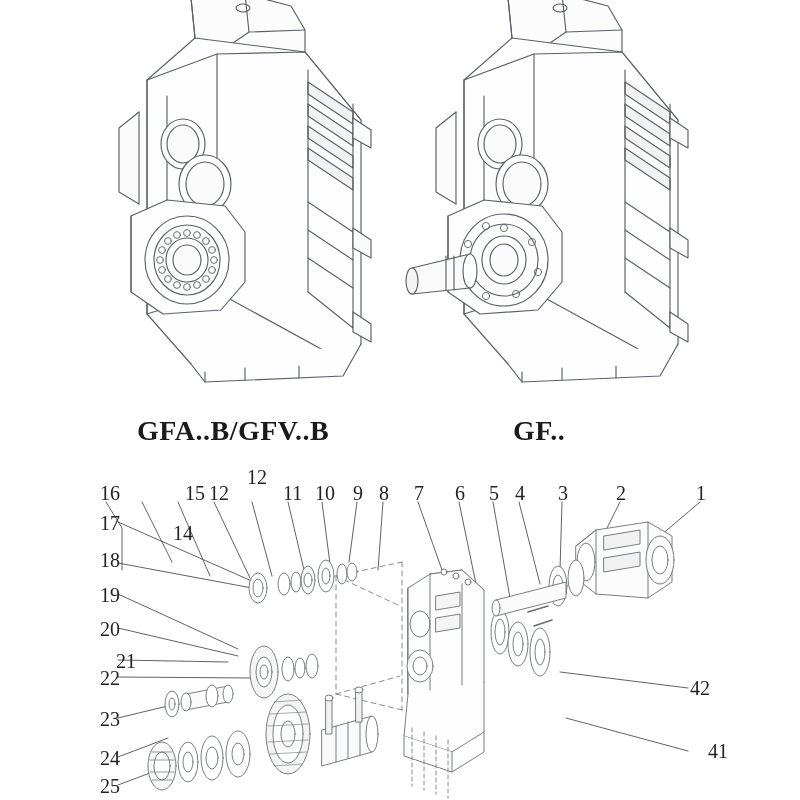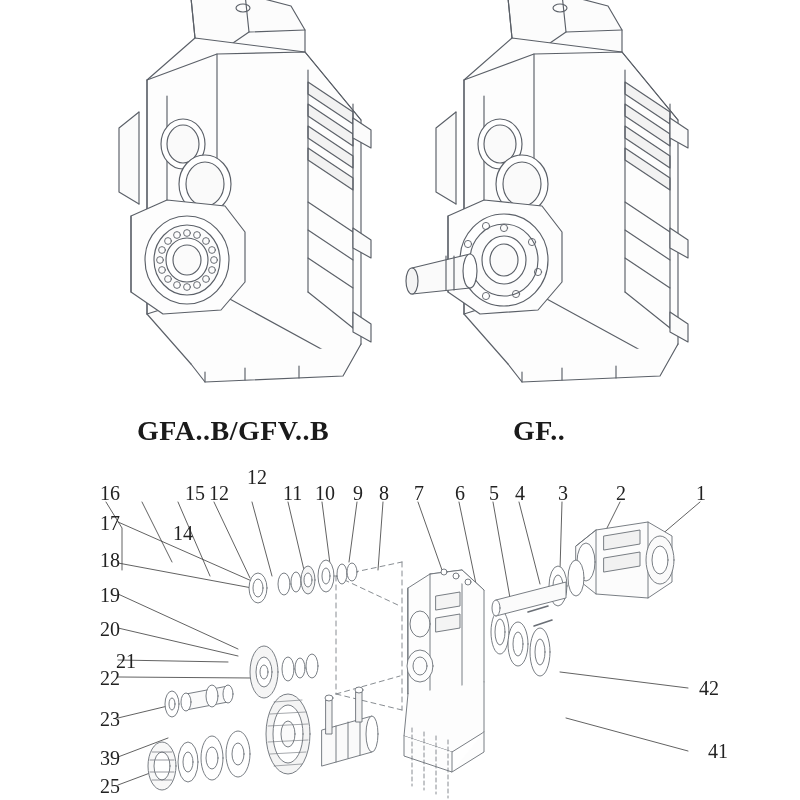--- a/index.html
+++ b/index.html
@@ -418,21 +418,21 @@
     <div class="num" style="left:696px;top:17px;">1</div>
 
     
     <div class="num" style="left:100px;top:47px;">17</div>
     <div class="num" style="left:100px;top:84px;">18</div>
     <div class="num" style="left:100px;top:119px;">19</div>
     <div class="num" style="left:100px;top:153px;">20</div>
     <div class="num" style="left:100px;top:185px;margin-left:16px;">21</div>
     <div class="num" style="left:100px;top:202px;">22</div>
     <div class="num" style="left:100px;top:243px;">23</div>
-    <div class="num" style="left:100px;top:282px;">39</div>
+    <div class="num" style="left:100px;top:282px;">24</div>
     <div class="num" style="left:100px;top:310px;">25</div>
 
     
-    <div class="num" style="left:690px;top:212px;margin-left:9px;">42</div>
+    <div class="num" style="left:690px;top:212px;">42</div>
     <div class="num" style="left:708px;top:275px;">41</div>
   </div>
 
 </div>
 
 </body></html>

